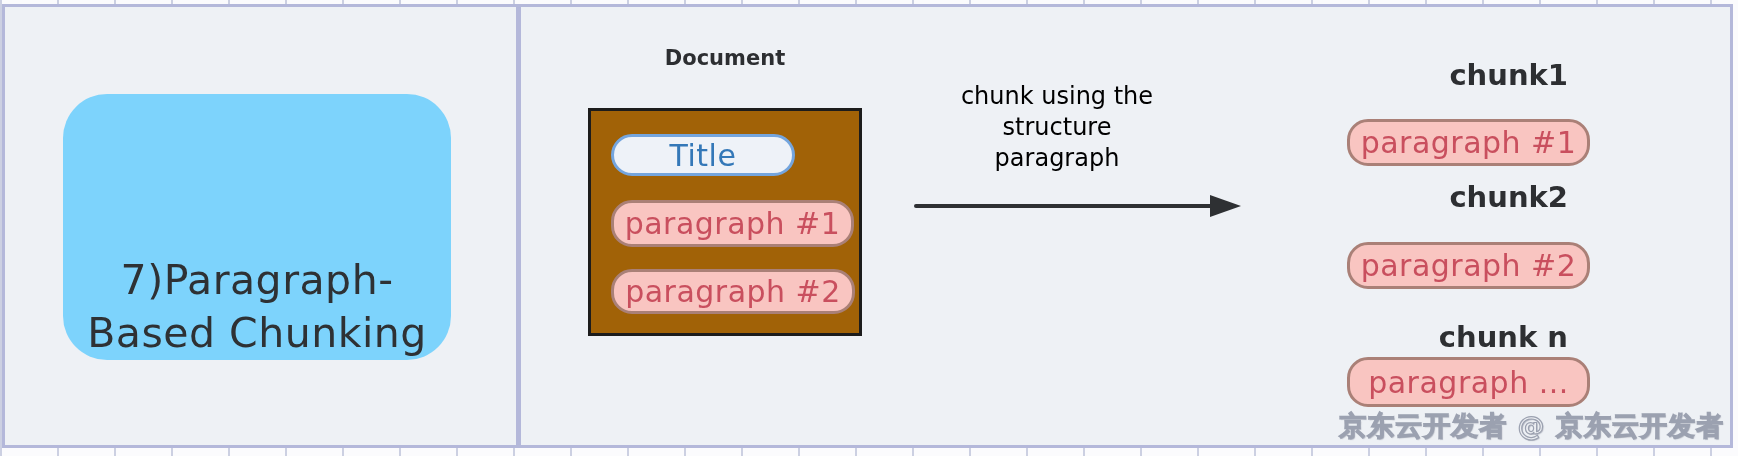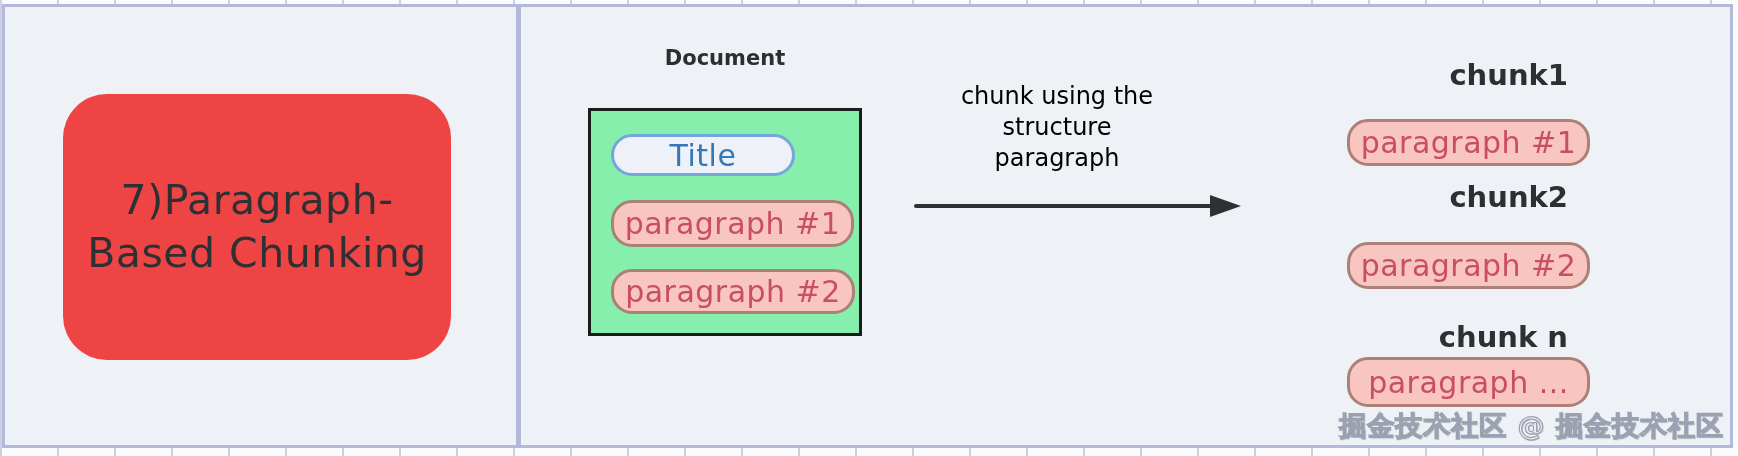--- a/index.html
+++ b/index.html
@@ -13,34 +13,34 @@
   .canvas{position:absolute;inset:0;}
   .cells{
     position:absolute;left:2px;top:4px;width:1725px;height:438px;
     background:#eef1f5;border:3px solid #b4b8da;
   }
   .divider{
     position:absolute;left:516px;top:4px;width:5px;height:444px;background:#b4b8da;
   }
   .blue-box{
     position:absolute;left:63px;top:94px;width:388px;height:266px;
-    background:#ef4444;border-radius:44px;
-    display:flex;flex-direction:column;align-items:center;justify-content:center;
+    background:#7dd3fc;border-radius:44px;
+    display:flex;flex-direction:column;align-items:center;justify-content:flex-end;
     text-align:center;
   }
   .blue-box .line{
     font-size:41px;line-height:53px;color:#2e3134;letter-spacing:0.5px;
   }
   .doc-label{
     position:absolute;left:588px;top:46px;width:274px;text-align:center;
     font-size:21px;font-weight:600;color:#2c2e31;
   }
   .doc-box{
     position:absolute;left:588px;top:108px;width:274px;height:228px;
-    background:#86efac;border:3px solid #1c1c1c;box-sizing:border-box;
+    background:#a16207;border:3px solid #1c1c1c;box-sizing:border-box;
   }
   .pill{
     position:absolute;box-sizing:border-box;border-radius:21px;
     display:flex;align-items:center;justify-content:center;
     font-size:30px;letter-spacing:0.5px;
   }
   .title-pill{
     left:20px;top:23px;width:184px;height:42px;
     background:#eef2f8;border:3px solid #74a5de;color:#3478b8;font-size:30px;
   }
@@ -107,15 +107,15 @@
 
   <div class="chunk-label cl1">chunk1</div>
   <div class="pill pink rpill rp1">paragraph #1</div>
 
   <div class="chunk-label cl2">chunk2</div>
   <div class="pill pink rpill rp2">paragraph #2</div>
 
   <div class="chunk-label cl3">chunk n</div>
   <div class="pill pink rpill rp3">paragraph ...</div>
 
-  <div class="watermark">掘金技术社区 @ 掘金技术社区</div>
+  <div class="watermark">京东云开发者 @ 京东云开发者</div>
 
 </div>
 
 </body></html>

